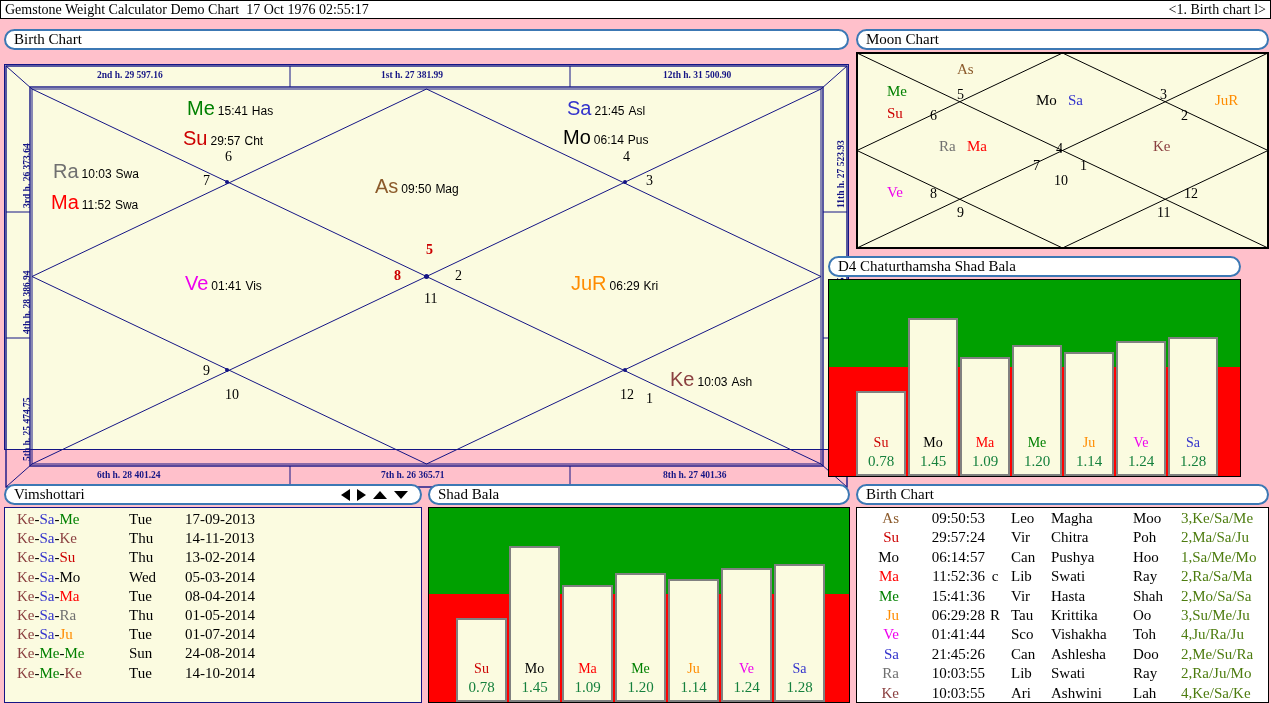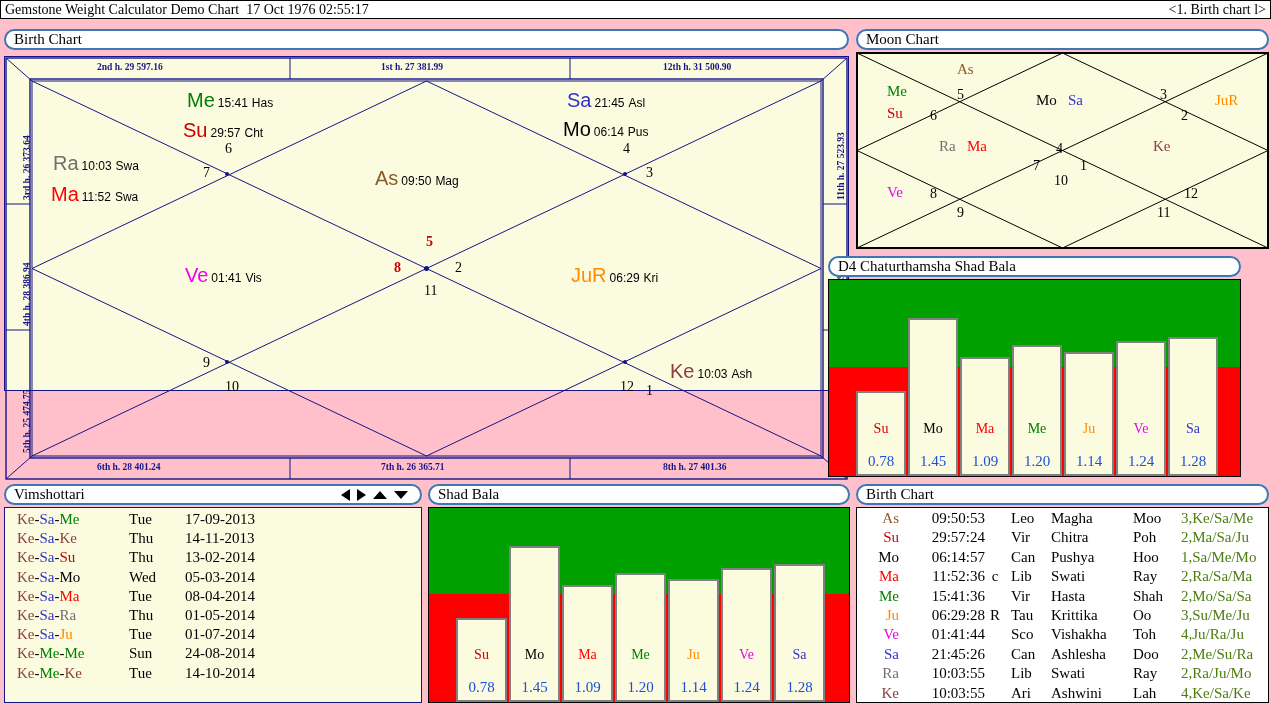--- a/index.html
+++ b/index.html
@@ -39,21 +39,21 @@
   .arw-r{border-top:6px solid transparent;border-bottom:6px solid transparent;border-left:9px solid #000;}
   .arw-u{border-left:7px solid transparent;border-right:7px solid transparent;border-bottom:8px solid #000;}
   .arw-d{border-left:7px solid transparent;border-right:7px solid transparent;border-top:8px solid #000;}
 
   
   .panel{position:absolute;}
 
   
   #p-birth{left:4px;top:29px;width:845px;height:450px;}
   #p-birth .cap{width:845px;}
-  #birth-body{position:relative;width:845px;height:335px;margin-top:6px;
+  #birth-body{position:relative;width:845px;height:386px;margin-top:14px;
     background:#fbfbe0;border:1px solid #151585;box-sizing:border-box;}
   #birth-svg{position:absolute;left:0;top:0;}
 
   .hlabel{position:absolute;font-size:9.5px;color:#151585;font-family:"Liberation Serif",serif;
      font-weight:bold;white-space:nowrap;}
   .vlabel{position:absolute;font-size:9.5px;color:#151585;font-family:"Liberation Serif",serif;
      font-weight:bold;white-space:nowrap;transform-origin:0 0;}
 
   .pl{position:absolute;white-space:nowrap;font-family:Liberation Sans, sans-serif;}
   .pl .ab{font-size:20px;}
@@ -92,21 +92,21 @@
   #p-sb .cap{width:422px;}
   #sb-body{position:relative;width:422px;height:196px;margin-top:2px;box-sizing:border-box;}
 
   
   .barchart{position:relative;width:100%;height:100%;overflow:hidden;border:1px solid #000;box-sizing:border-box;background:#00a000;}
   .bc-red{position:absolute;left:0;width:100%;background:#ff0000;}
   .bc-bar{position:absolute;background:#fbfbe0;border:2px solid #808080;box-sizing:border-box;
      display:flex;flex-direction:column;justify-content:flex-end;align-items:center;
      font-family:"Liberation Serif",serif;}
   .bc-bar .bn{font-size:14px;}
-  .bc-bar .bv{font-size:15px;color:#1d4ed8;margin-top:16px;margin-bottom:4px;}
+  .bc-bar .bv{font-size:15px;color:#15803d;margin-top:2px;margin-bottom:4px;}
 
   
   #p-tbl{left:856px;top:484px;width:413px;height:221px;}
   #p-tbl .cap{width:413px;}
   #tbl-body{position:relative;width:413px;height:196px;margin-top:2px;
      background:#ffffff;border:1px solid #000;box-sizing:border-box;overflow:hidden;padding-top:1px;}
   .trow{display:flex;font-size:15px;line-height:19.4px;font-family:"Liberation Serif",serif;white-space:nowrap;}
   .trow .c-pl{width:36px;text-align:right;padding-left:6px;}
   .trow .c-deg{width:78px;text-align:right;padding-left:8px;color:#000;}
   .trow .c-rx{width:20px;text-align:center;color:#000;}

